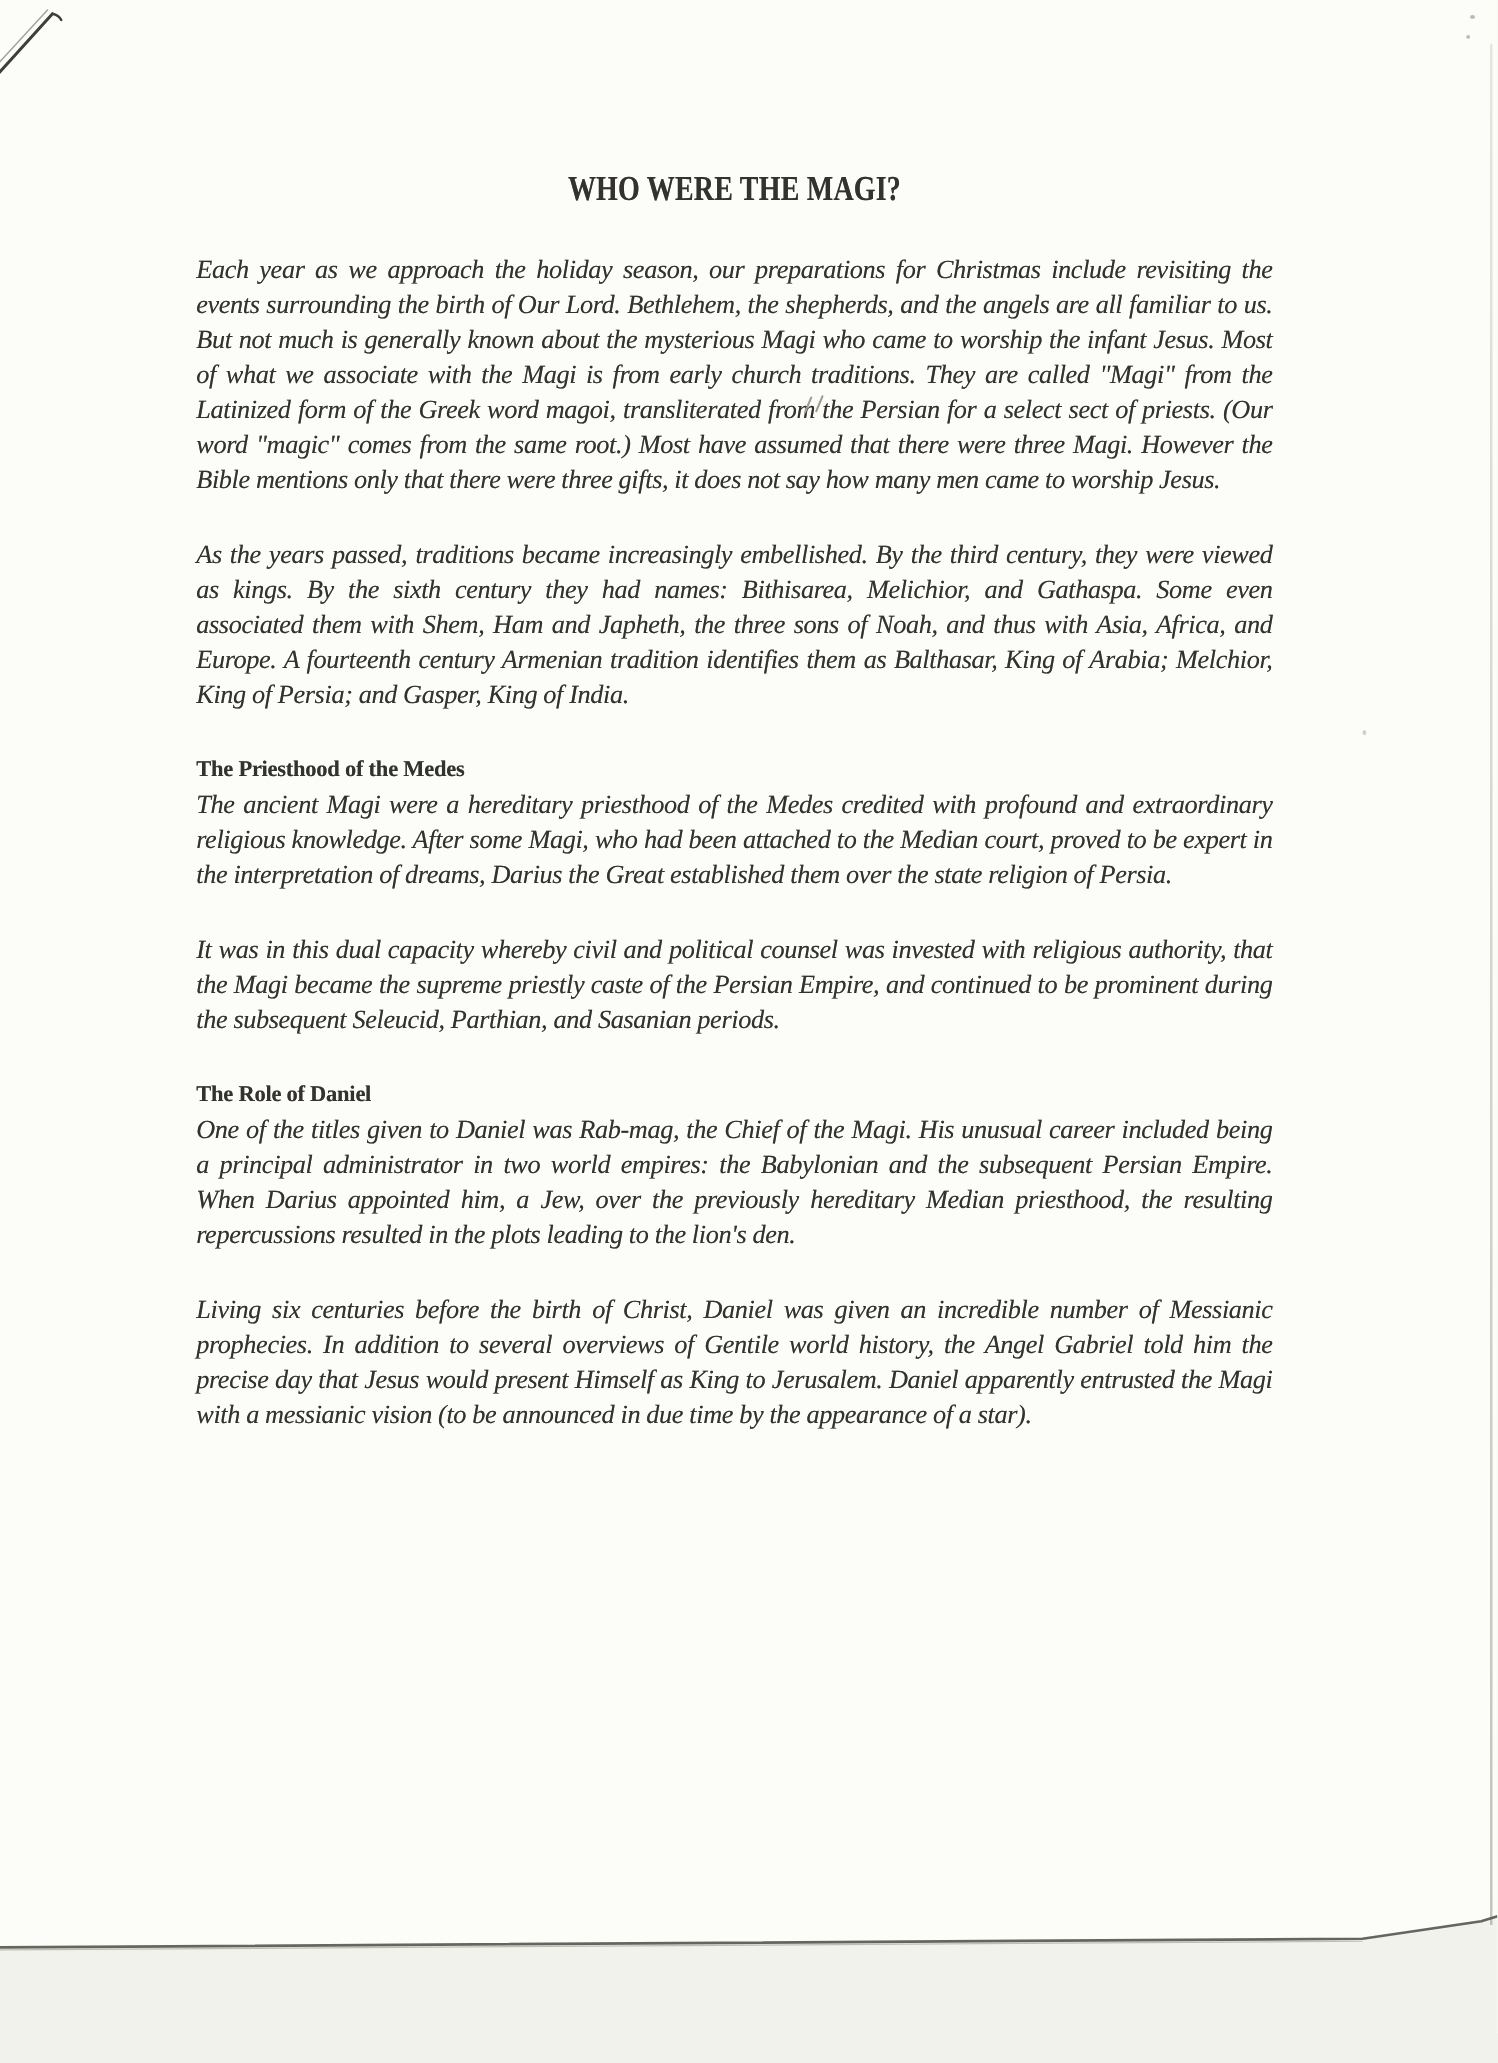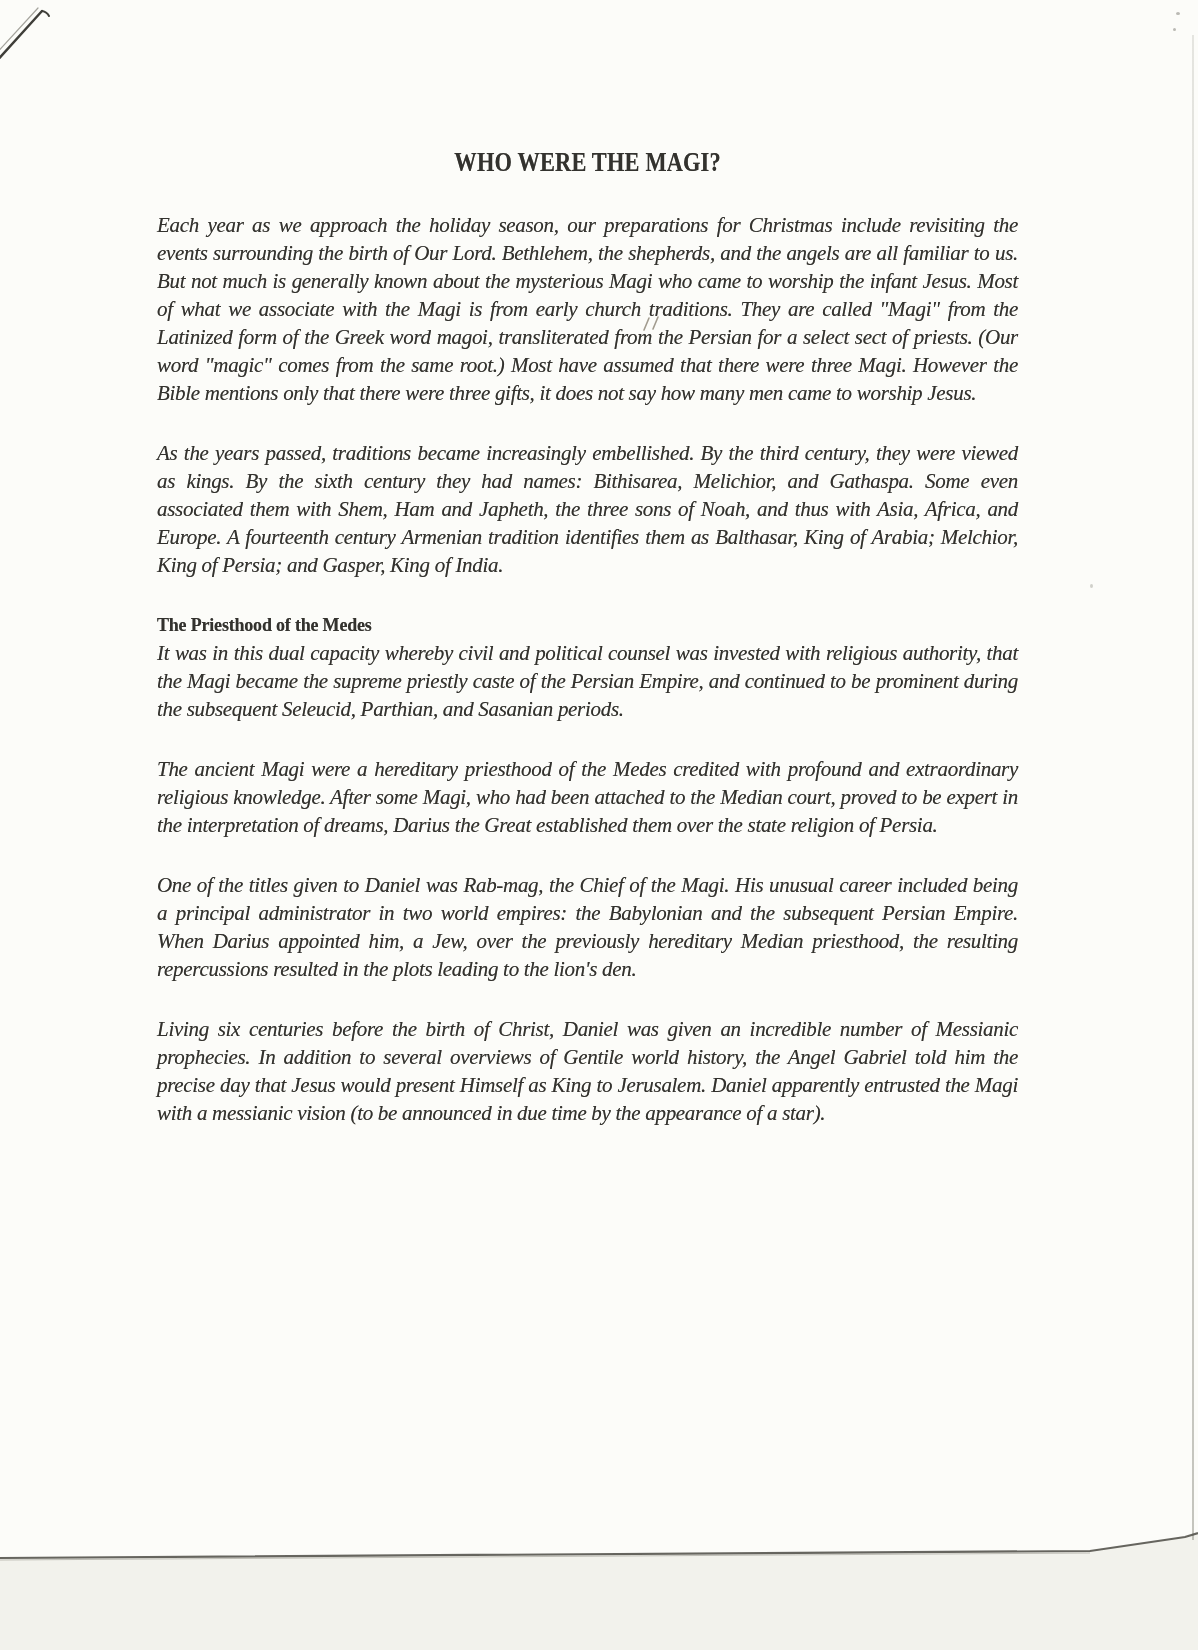--- a/index.html
+++ b/index.html
@@ -18,21 +18,21 @@
   }
   .content {
     position: absolute;
     left: 157px; top: 0;
     width: 861px;
     padding-top: 131px;
     color: var(--ink, #33322e);
     text-shadow: 0 0 0.5px rgba(45,44,40,0.55);
   }
   h1.doc-title {
-    margin: 16px 0 34px 0;
+    margin: 6px 0 34px 0;
     font-size: 28px; font-weight: bold;
     line-height: 30px;
     text-align: center;
     letter-spacing: 0.2px;
     white-space: nowrap;
   }
   h1.doc-title .squeeze {
     display: inline-block;
     transform: scaleX(0.8);
     transform-origin: center;
@@ -77,24 +77,25 @@
   </svg>
 
   <main class="content">
     <h1 class="doc-title"><span class="squeeze">WHO WERE THE MAGI?</span></h1>
 
     <p class="body-para">Each year as we approach the holiday season, our preparations for Christmas include revisiting the events surrounding the birth of Our Lord. Bethlehem, the shepherds, and the angels are all familiar to us. But not much is generally known about the mysterious Magi who came to worship the infant Jesus.  Most of what we associate with the Magi is from early church traditions. They are called "Magi" from the Latinized form of the Greek word magoi, transliterated from the Persian for a select sect of priests. (Our word "magic" comes from the same root.) Most have assumed that there were three Magi. However the Bible mentions only that there were three gifts, it does not say how many men came to worship Jesus.</p>
 
     <p class="body-para">As the years passed, traditions became increasingly embellished. By the third century, they were viewed as kings. By the sixth century they had names: Bithisarea, Melichior, and Gathaspa. Some even associated them with Shem, Ham and Japheth, the three sons of Noah, and thus with Asia, Africa, and Europe. A fourteenth century Armenian tradition identifies them as Balthasar, King of Arabia; Melchior, King of Persia; and Gasper, King of India.</p>
 
     <h2 class="sec-head">The Priesthood of the Medes</h2>
+    <p class="body-para">The ancient Magi were a hereditary priesthood of the Medes credited with profound and extraordinary religious knowledge. After some Magi, who had been attached to the Median court, proved to be expert in the interpretation of dreams, Darius the Great established them over the state religion of Persia.</p>
+
     <p class="body-para">It was in this dual capacity whereby civil and political counsel was invested with religious authority, that the Magi became the supreme priestly caste of the Persian Empire, and continued to be prominent during the subsequent Seleucid, Parthian, and Sasanian periods.</p>
 
-    <p class="body-para">The ancient Magi were a hereditary priesthood of the Medes credited with profound and extraordinary religious knowledge. After some Magi, who had been attached to the Median court, proved to be expert in the interpretation of dreams, Darius the Great established them over the state religion of Persia.</p>
-
+    <h2 class="sec-head">The Role of Daniel</h2>
     <p class="body-para">One of the titles given to Daniel was Rab-mag, the Chief of the Magi.  His unusual career included being a principal administrator in two world empires: the Babylonian and the subsequent Persian Empire. When Darius appointed him, a Jew, over the previously hereditary Median priesthood, the resulting repercussions resulted in the plots leading to the lion's den.</p>
 
     <p class="body-para">Living six centuries before the birth of Christ, Daniel was given an incredible number of Messianic prophecies. In addition to several overviews of Gentile world history, the Angel Gabriel told him the precise day that Jesus would present Himself as King to Jerusalem. Daniel apparently entrusted the Magi with a messianic vision (to be announced in due time by the appearance of a star).</p>
 
   </main>
 
   <svg class="pencil-tick" width="30" height="20" viewBox="0 0 30 20" aria-hidden="true">
     <path d="M 8 16 L 13 4" stroke="#a29c8f" stroke-width="1.6" fill="none" stroke-linecap="round"></path>
     <path d="M 17 15 L 22 3" stroke="#a29c8f" stroke-width="1.6" fill="none" stroke-linecap="round"></path>
   </svg>

